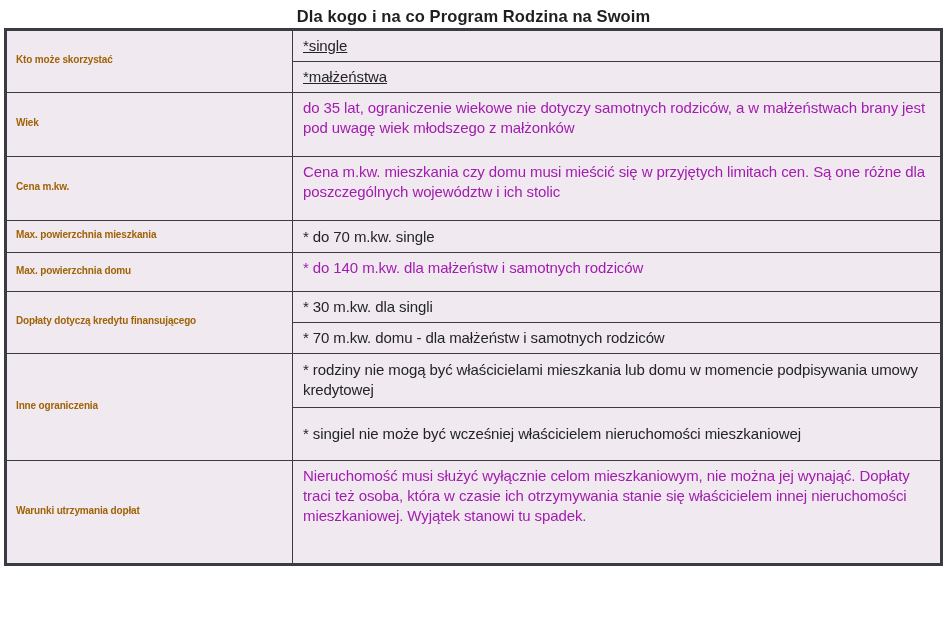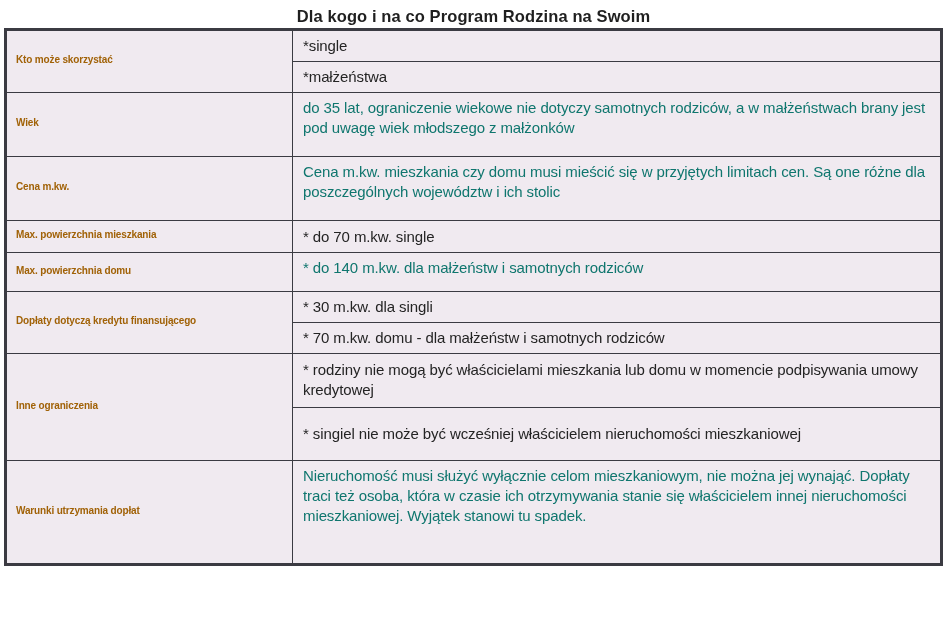--- a/index.html
+++ b/index.html
@@ -76,25 +76,25 @@
     color: #242424;
     vertical-align: middle;
     letter-spacing: -0.1px;
   }
   table.sub tr:last-child td {
     border-bottom: 0;
   }
   .val {
     font-size: 15px;
     line-height: 20px;
-    color: #0f766e;
+    color: #a21caf;
     padding: 5px 6px 5px 10px;
     letter-spacing: -0.1px;
   }
-  .r1 { height: 27px; }
+  .r1 { height: 27px; text-decoration: underline; }
   .r2 { height: 28px; }
   .r-tall { height: 53px; }
 </style>
 </head>
 <body>
 
 <div class="page">
 
   <div class="title">Dla kogo i na co Program Rodzina na Swoim</div>
 

